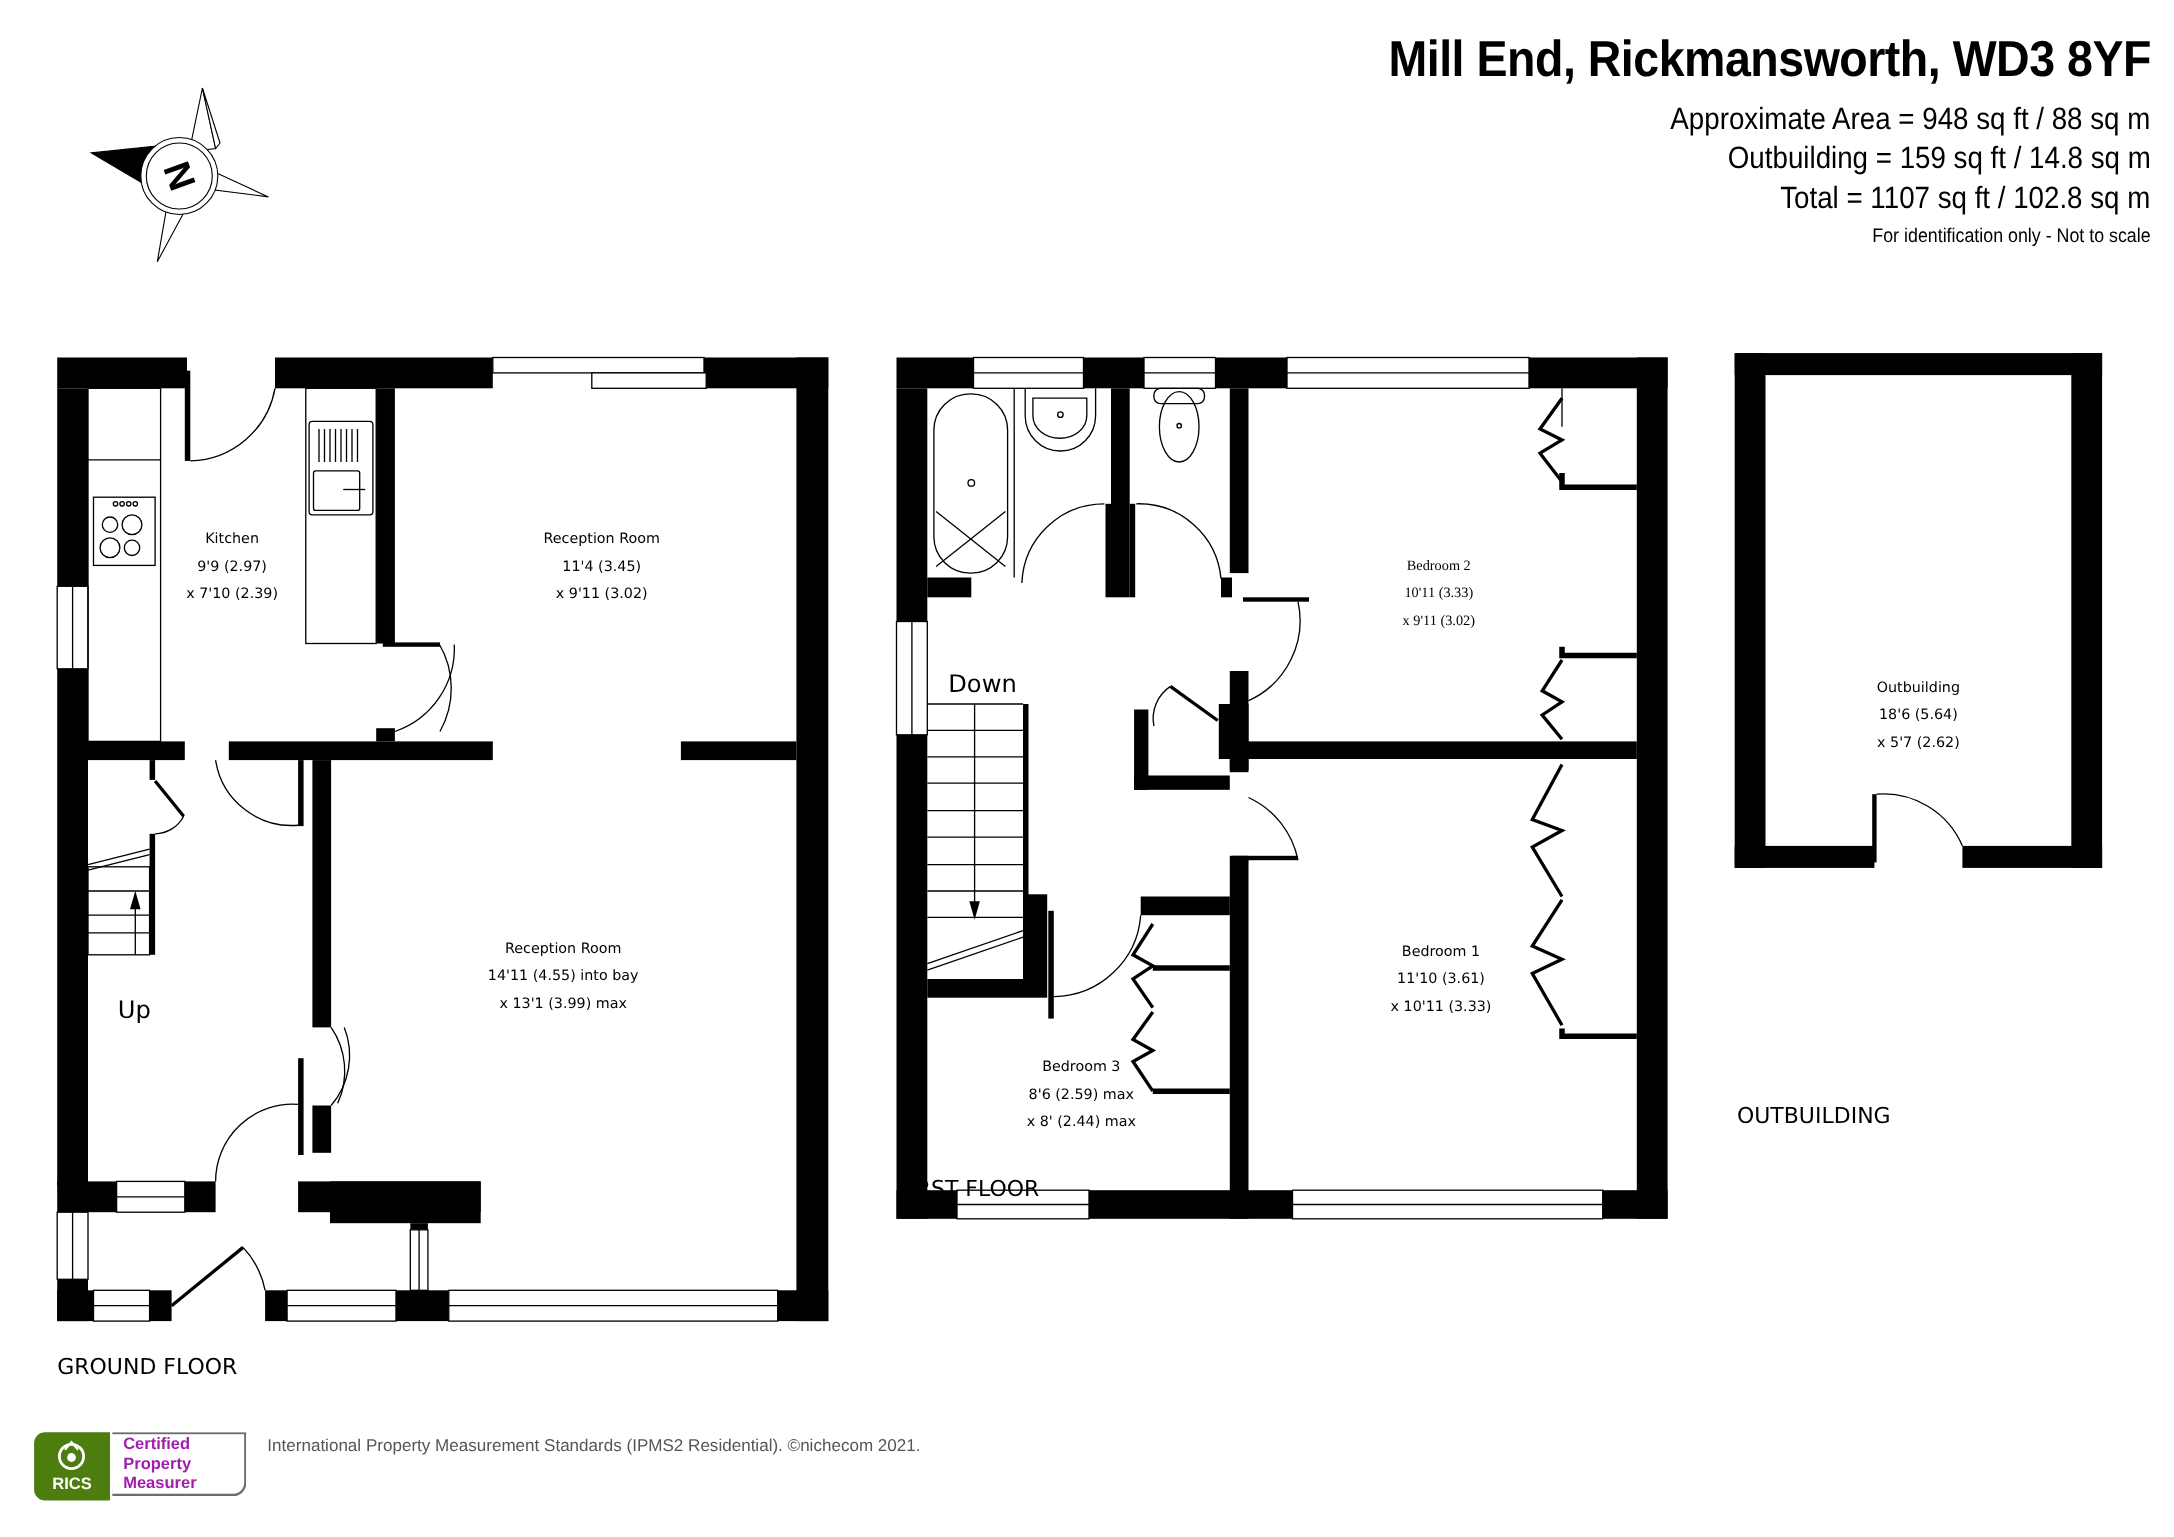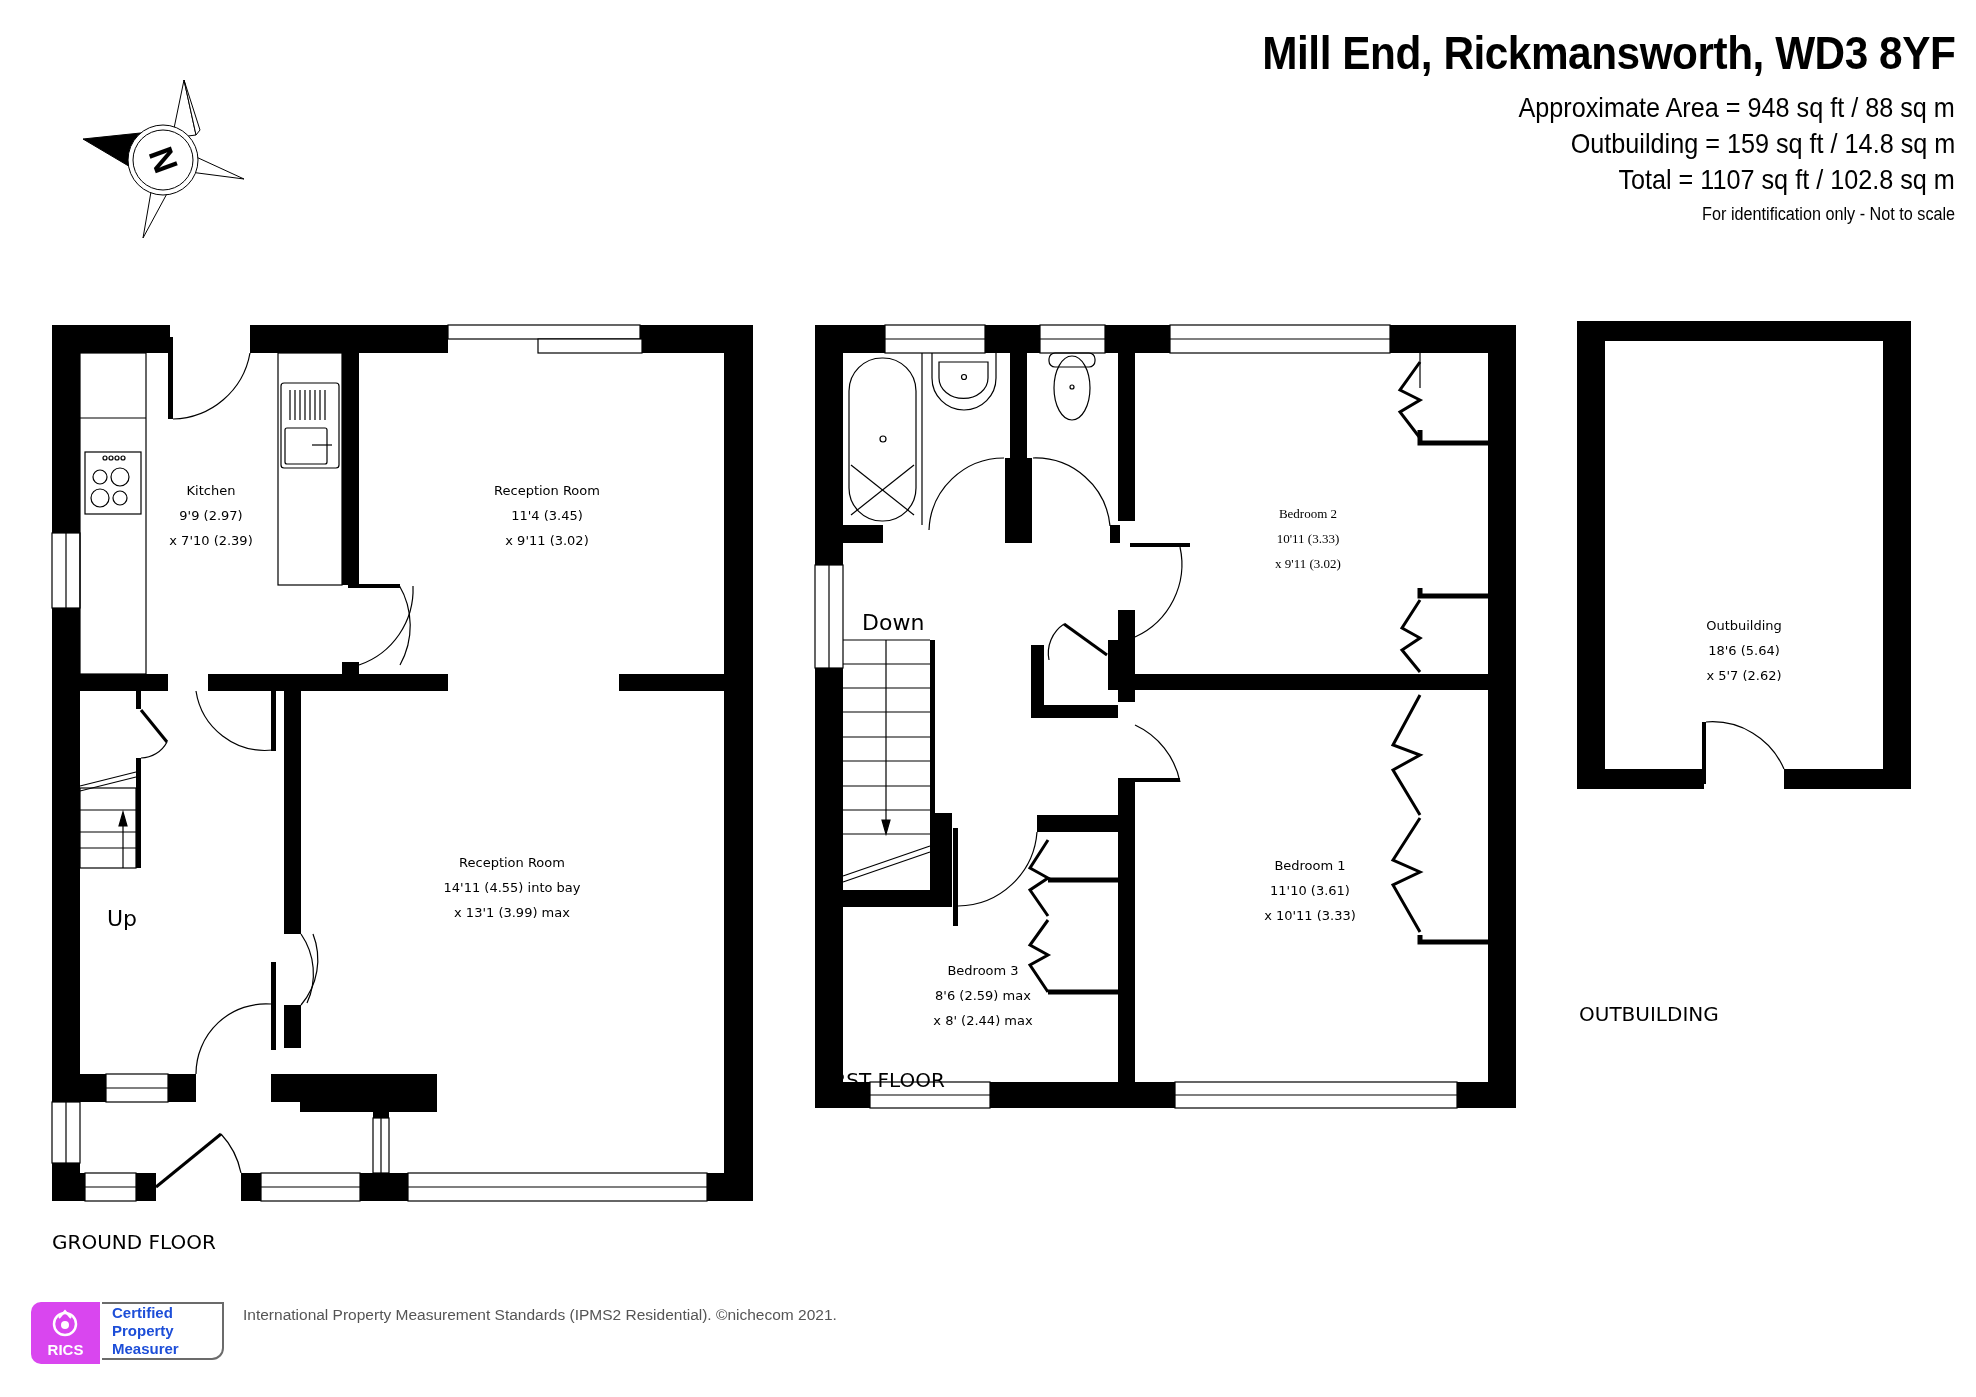--- a/index.html
+++ b/index.html
@@ -7,24 +7,24 @@
   .abs { position: absolute; }
   .plan-svg { position: absolute; left: 0; top: 0; width: 1976px; height: 1397px; }
   .title { right: 21px; top: 26px; font-family: "Liberation Sans", sans-serif; font-weight: bold; font-size: 46px; letter-spacing: -0.5px; white-space: nowrap; text-align: right; transform: scaleX(0.92); transform-origin: right top; }
   .area-line { right: 21px; font-family: "Liberation Sans", sans-serif; font-size: 28px; white-space: nowrap; text-align: right; transform: scaleX(0.9); transform-origin: right top; }
   .disclaimer { right: 21px; top: 204px; font-family: "Liberation Sans", sans-serif; font-size: 18px; white-space: nowrap; text-align: right; transform: scaleX(0.9); transform-origin: right top; }
   .room { text-align: center; font-family: "DejaVu Sans", sans-serif; font-size: 13px; line-height: 25px; white-space: nowrap; transform: translateX(-50%); }
   .room span { display: block; }
   .floor-label { font-family: "DejaVu Sans", sans-serif; font-size: 20px; white-space: nowrap; }
   .small-label { font-family: "DejaVu Sans", sans-serif; font-size: 22px; white-space: nowrap; }
   .rics-logo { left: 31px; top: 1302px; width: 197px; height: 62px; }
-  .rics-grey { position: absolute; left: 0; top: 0; width: 69px; height: 62px; background: #d946ef; border-radius: 10px 0 0 10px; }
+  .rics-grey { position: absolute; left: 0; top: 0; width: 69px; height: 62px; background: #4d7c0f; border-radius: 10px 0 0 10px; }
   .rics-grey .rics-text { position: absolute; left: 0; right: 0; bottom: 6px; text-align: center; color: #fff; font-family: "Liberation Sans", sans-serif; font-weight: bold; font-size: 15px; }
   .rics-box { position: absolute; left: 71px; top: 0; width: 122px; height: 58px; border: 2px solid #6b6b6b; border-left: none; border-radius: 0 0 12px 0; padding-left: 10px; box-sizing: border-box; }
-  .rics-box span { display: block; color: #1d4ed8; font-family: "Liberation Sans", sans-serif; font-weight: bold; font-size: 15px; line-height: 18px; }
+  .rics-box span { display: block; color: #a21caf; font-family: "Liberation Sans", sans-serif; font-weight: bold; font-size: 15px; line-height: 18px; }
   .footer-text { left: 243px; top: 1305px; font-family: "Liberation Sans", sans-serif; font-size: 15.5px; line-height: 20px; color: #555; white-space: nowrap; }
   .footer-text span { display: block; }
 </style>
 </head>
 <body>
 
 <svg class="plan-svg" viewBox="0 0 1976 1397" xmlns="http://www.w3.org/2000/svg">
 
   <g stroke="#000" stroke-width="1" fill="#fff">
     <polygon points="184,80 172,138 196,135"></polygon>

